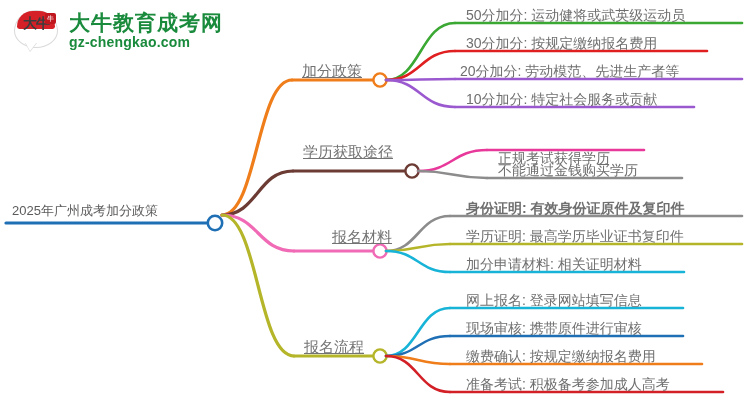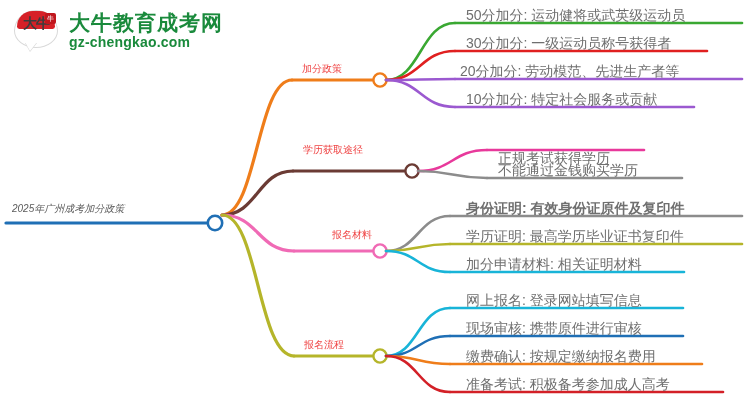--- a/index.html
+++ b/index.html
@@ -126,27 +126,27 @@
     height: 410px;
   }
   .map-label {
     position: absolute;
     white-space: nowrap;
     color: #6b6b6b;
     font-family: "Liberation Sans", "DejaVu Sans", sans-serif;
     text-align: center;
   }
   .root-label {
-    font-size: 10px;
+    font-size: 13px;
     color: #5b5b5b;
-    font-style: italic;
   }
   .branch-label {
-    font-size: 10px;
-    color: #ef4444;
+    font-size: 15px;
+    color: #737373;
+    text-decoration: underline;
   }
   .leaf-label {
     font-size: 14px;
     color: #6f6f6f;
   }
 </style>
 </head>
 <body>
 
 <div id="logo-area">
@@ -204,21 +204,21 @@
     <line x1="450" y1="364" x2="702" y2="364" stroke="#ef7d1a" stroke-width="2.6" stroke-linecap="round"></line>
     <path d="M 386 356 C 418 356, 418 392, 450 392" stroke="#d32027" stroke-width="2.6" fill="none" stroke-linecap="round"></path>
     <line x1="450" y1="392" x2="723" y2="392" stroke="#d32027" stroke-width="2.6" stroke-linecap="round"></line>
     <circle cx="215" cy="223" r="7.2" fill="#ffffff" stroke="#1f6fb5" stroke-width="2.6"></circle>
   </svg>
 
 <div id="labels-layer">
     <div class="map-label root-label" style="left: 12px; top: 202px;">2025年广州成考加分政策</div>
     <div class="map-label branch-label" style="left: 302px; top: 62px;">加分政策</div>
     <div class="map-label leaf-label" style="left: 466px; top: 7px;">50分加分: 运动健将或武英级运动员</div>
-    <div class="map-label leaf-label" style="left: 466px; top: 35px;">30分加分: 一级运动员称号获得者</div>
+    <div class="map-label leaf-label" style="left: 466px; top: 35px;">30分加分: 按规定缴纳报名费用</div>
     <div class="map-label leaf-label" style="left: 460px; top: 63px;">20分加分: 劳动模范、先进生产者等</div>
     <div class="map-label leaf-label" style="left: 466px; top: 91px;">10分加分: 特定社会服务或贡献</div>
     <div class="map-label branch-label" style="left: 303px; top: 143px;">学历获取途径</div>
     <div class="map-label leaf-label" style="left: 498px; top: 134px; margin-top: 16px;">正规考试获得学历</div>
     <div class="map-label leaf-label" style="left: 498px; top: 162px;">不能通过金钱购买学历</div>
     <div class="map-label branch-label" style="left: 304px; top: 228px; margin-left: 28px;">报名材料</div>
     <div class="map-label leaf-label" style="left: 466px; top: 200px; font-weight: bold;">身份证明: 有效身份证原件及复印件</div>
     <div class="map-label leaf-label" style="left: 466px; top: 228px;">学历证明: 最高学历毕业证书复印件</div>
     <div class="map-label leaf-label" style="left: 466px; top: 256px;">加分申请材料: 相关证明材料</div>
     <div class="map-label branch-label" style="left: 304px; top: 338px;">报名流程</div>

